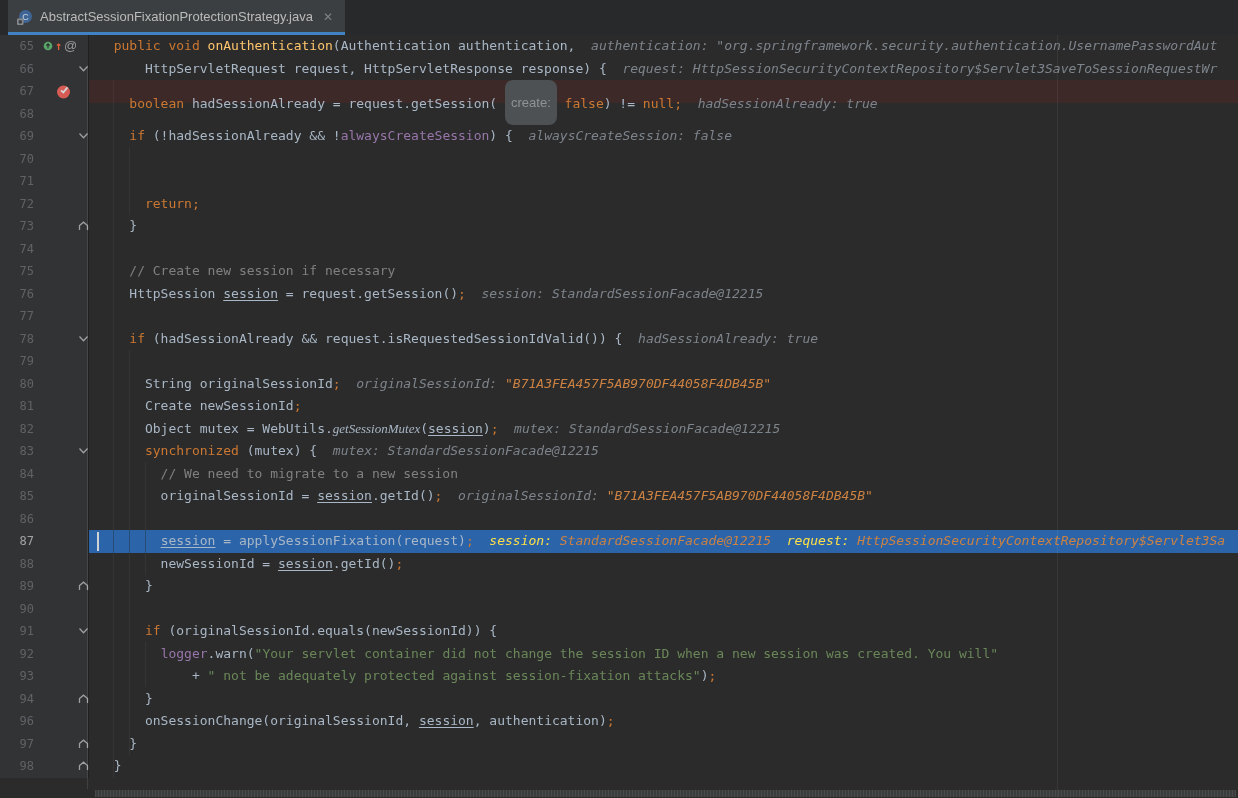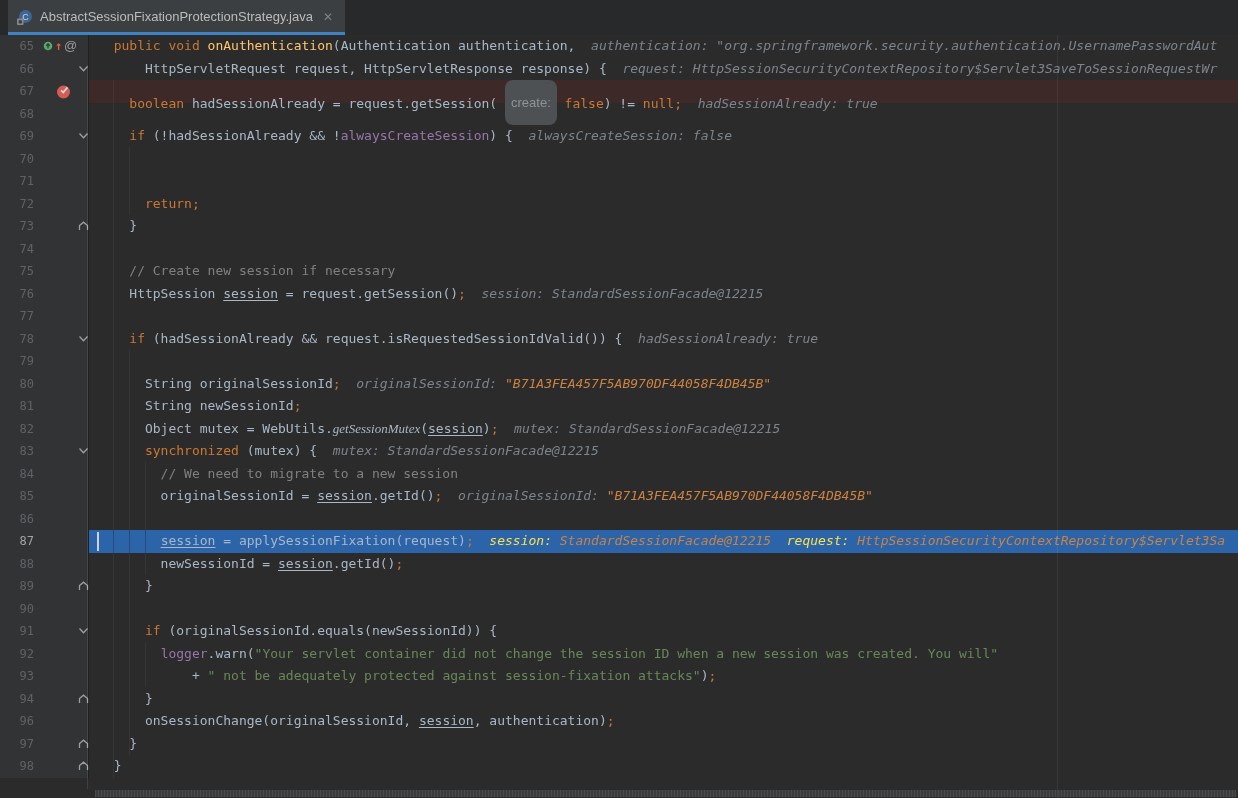--- a/index.html
+++ b/index.html
@@ -104,21 +104,21 @@
             </svg></span></div><div class="code"><span class="d">    }</span></div></div>
       <div class="row"><div class="gut"><span class="num">74</span></div><div class="code"></div></div>
       <div class="row"><div class="gut"><span class="num">75</span></div><div class="code"><span class="c">    // Create new session if necessary</span></div></div>
       <div class="row"><div class="gut"><span class="num">76</span></div><div class="code"><span class="d">    HttpSession </span><span class="u">session</span><span class="d"> = request.getSession()</span><span class="p">;</span><span class="h">  session: StandardSessionFacade@12215</span></div></div>
       <div class="row"><div class="gut"><span class="num">77</span></div><div class="code"></div></div>
       <div class="row"><div class="gut"><span class="num">78</span><span class="gicon g-fold"><svg width="11" height="8" viewBox="0 0 11 8">
               <path d="M1.5 1.5 L5.5 5.8 L9.5 1.5" stroke="var(--fold-icon)" stroke-width="1.3" fill="none"></path>
             </svg></span></div><div class="code"><span class="k">    if</span><span class="d"> (hadSessionAlready &amp;&amp; request.isRequestedSessionIdValid()) {</span><span class="h">  hadSessionAlready: true</span></div></div>
       <div class="row"><div class="gut"><span class="num">79</span></div><div class="code"></div></div>
       <div class="row"><div class="gut"><span class="num">80</span></div><div class="code"><span class="d">      String originalSessionId</span><span class="p">;</span><span class="h">  originalSessionId: </span><span class="o">"B71A3FEA457F5AB970DF44058F4DB45B"</span></div></div>
-      <div class="row"><div class="gut"><span class="num">81</span></div><div class="code"><span class="d">      String newSessionId</span><span class="p">;</span></div></div>
+      <div class="row"><div class="gut"><span class="num">81</span></div><div class="code"><span class="d">      Create newSessionId</span><span class="p">;</span></div></div>
       <div class="row"><div class="gut"><span class="num">82</span></div><div class="code"><span class="d">      Object mutex = WebUtils.</span><span class="i">getSessionMutex</span><span class="d">(</span><span class="u">session</span><span class="d">)</span><span class="p">;</span><span class="h">  mutex: StandardSessionFacade@12215</span></div></div>
       <div class="row"><div class="gut"><span class="num">83</span><span class="gicon g-fold"><svg width="11" height="8" viewBox="0 0 11 8">
               <path d="M1.5 1.5 L5.5 5.8 L9.5 1.5" stroke="var(--fold-icon)" stroke-width="1.3" fill="none"></path>
             </svg></span></div><div class="code"><span class="k">      synchronized</span><span class="d"> (mutex) {</span><span class="h">  mutex: StandardSessionFacade@12215</span></div></div>
       <div class="row"><div class="gut"><span class="num">84</span></div><div class="code"><span class="c">        // We need to migrate to a new session</span></div></div>
       <div class="row"><div class="gut"><span class="num">85</span></div><div class="code"><span class="d">        originalSessionId = </span><span class="u">session</span><span class="d">.getId()</span><span class="p">;</span><span class="h">  originalSessionId: </span><span class="o">"B71A3FEA457F5AB970DF44058F4DB45B"</span></div></div>
       <div class="row"><div class="gut"><span class="num">86</span></div><div class="code"></div></div>
       <div class="row blue"><div class="gut"><span class="num">87</span></div><div class="gmark" style="left: 113px;"></div><div class="gmark" style="left: 129px;"></div><div class="gmark" style="left: 145px;"></div><div class="caret"></div><div class="code"><span class="d">        </span><span class="u">session</span><span class="d"> = applySessionFixation(request)</span><span class="p">;</span><span class="h">  session: </span><span class="o">StandardSessionFacade@12215</span><span class="h">  request: </span><span class="o">HttpSessionSecurityContextRepository$Servlet3Sa</span></div></div>
       <div class="row"><div class="gut"><span class="num">88</span></div><div class="code"><span class="d">        newSessionId = </span><span class="u">session</span><span class="d">.getId()</span><span class="p">;</span></div></div>
       <div class="row"><div class="gut"><span class="num">89</span><span class="gicon g-fold"><svg width="11" height="10" viewBox="0 0 11 10">

